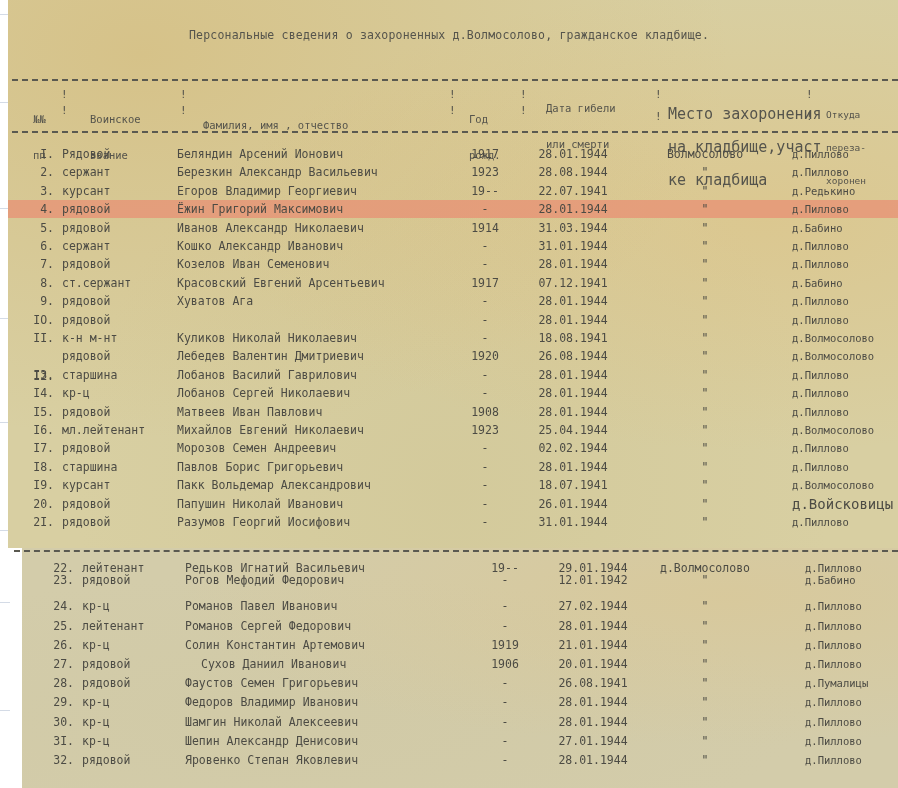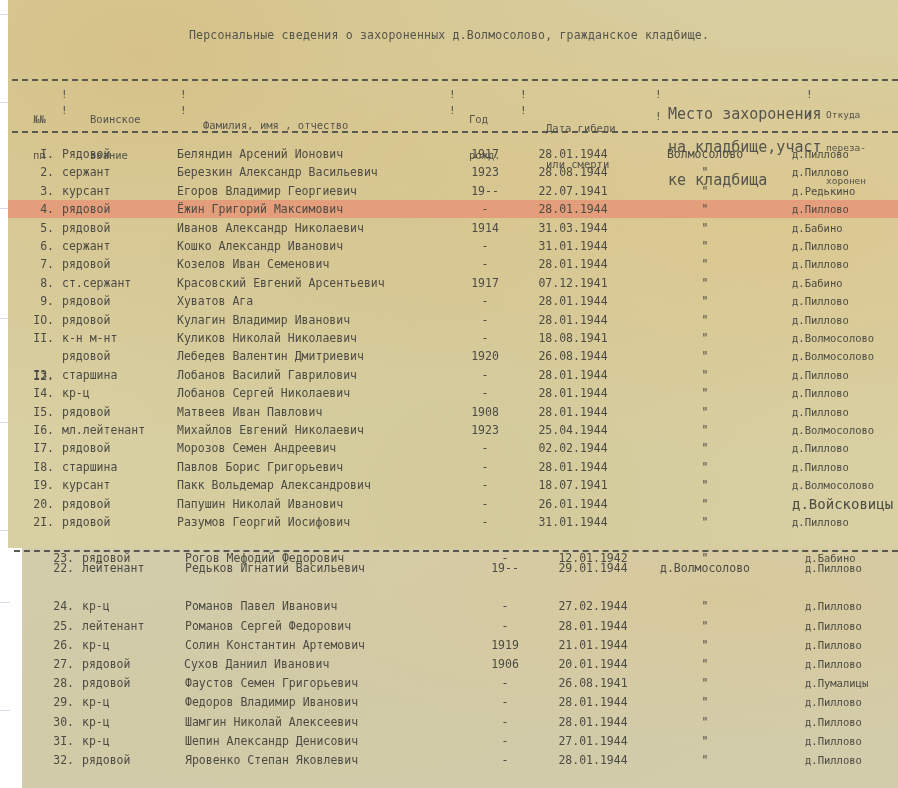--- a/index.html
+++ b/index.html
@@ -81,21 +81,21 @@
     <div>Воинское</div>
     <div>звание</div>
   </div>
   <div class="hdr" style="left:203px; top:95px;">
     <div>Фамилия, имя , отчество</div>
   </div>
   <div class="hdr" style="left:469px; top:89px;">
     <div>Год</div>
     <div>рожд.</div>
   </div>
-  <div class="hdr" style="left:546px; top:98px;">
+  <div class="hdr" style="left:546px; top:78px;">
     <div>Дата гибели</div>
     <div>или смерти</div>
   </div>
   <div class="hdr" style="left:668px; top:87px; font-size:15px; line-height:11px;">
     <div>Место захоронения</div>
     <div>на кладбище,участ</div>
     <div>ке кладбища</div>
   </div>
   <div class="hdr" style="left:826px; top:87px; font-size:9.5px; line-height:11px;">
     <div>Откуда</div>
@@ -197,21 +197,20 @@
       <span class="c " style="left: 62px;">рядовой</span>
       <span class="c " style="left: 177px;">Хуватов Ага</span>
       <span class="c c-year" style="left: 455px;">-</span>
       <span class="c c-date" style="left: 523px;">28.01.1944</span>
       <span class="c c-place" style="left: 640px;">"</span>
       <span class="c " style="left: 792px; font-size: 10.5px;">д.Пиллово</span>
     </div>
     <div class="row" style="top: 310.6px;">
       <span class="c c-num" style="left: 20px;">IO.</span>
       <span class="c " style="left: 62px;">рядовой</span>
-      <span class="c " style="left: 177px;">Кулагин Владимир Иванович</span>
       <span class="c c-year" style="left: 455px;">-</span>
       <span class="c c-date" style="left: 523px;">28.01.1944</span>
       <span class="c c-place" style="left: 640px;">"</span>
       <span class="c " style="left: 792px; font-size: 10.5px;">д.Пиллово</span>
     </div>
     <div class="row" style="top: 329px;">
       <span class="c c-num" style="left: 20px;">II.</span>
       <span class="c " style="left: 62px;">к-н м-нт</span>
       <span class="c " style="left: 177px;">Куликов Николай Николаевич</span>
       <span class="c c-year" style="left: 455px;">-</span>
@@ -311,21 +310,21 @@
     </div>
     <div class="row" style="top: 559px;">
       <span class="c c-num" style="left: 40px;">22.</span>
       <span class="c " style="left: 82px;">лейтенант</span>
       <span class="c " style="left: 185px;">Редьков Игнатий Васильевич</span>
       <span class="c c-year" style="left: 475px;">19--</span>
       <span class="c c-date" style="left: 543px;">29.01.1944</span>
       <span class="c c-place" style="left: 640px;">д.Волмосолово</span>
       <span class="c " style="left: 805px; font-size: 10.5px;">д.Пиллово</span>
     </div>
-    <div class="row" style="top: 549px;">
+    <div class="row" style="top: 571px;">
       <span class="c c-num" style="left: 40px;">23.</span>
       <span class="c " style="left: 82px;">рядовой</span>
       <span class="c " style="left: 185px;">Рогов Мефодий Федорович</span>
       <span class="c c-year" style="left: 475px;">-</span>
       <span class="c c-date" style="left: 543px;">12.01.1942</span>
       <span class="c c-place" style="left: 640px;">"</span>
       <span class="c " style="left: 805px; font-size: 10.5px;">д.Бабино</span>
     </div>
     <div class="row" style="top: 597.4px;">
       <span class="c c-num" style="left: 40px;">24.</span>
@@ -350,21 +349,21 @@
       <span class="c " style="left: 82px;">кр-ц</span>
       <span class="c " style="left: 185px;">Солин Константин Артемович</span>
       <span class="c c-year" style="left: 475px;">1919</span>
       <span class="c c-date" style="left: 543px;">21.01.1944</span>
       <span class="c c-place" style="left: 640px;">"</span>
       <span class="c " style="left: 805px; font-size: 10.5px;">д.Пиллово</span>
     </div>
     <div class="row" style="top: 655px;">
       <span class="c c-num" style="left: 40px;">27.</span>
       <span class="c " style="left: 82px;">рядовой</span>
-      <span class="c " style="left: 184px;">Сухов Даниил Иванович</span>
+      <span class="c " style="left: 201px;">Сухов Даниил Иванович</span>
       <span class="c c-year" style="left: 475px;">1906</span>
       <span class="c c-date" style="left: 543px;">20.01.1944</span>
       <span class="c c-place" style="left: 640px;">"</span>
       <span class="c " style="left: 805px; font-size: 10.5px;">д.Пиллово</span>
     </div>
     <div class="row" style="top: 674.2px;">
       <span class="c c-num" style="left: 40px;">28.</span>
       <span class="c " style="left: 82px;">рядовой</span>
       <span class="c " style="left: 185px;">Фаустов Семен Григорьевич</span>
       <span class="c c-year" style="left: 475px;">-</span>

